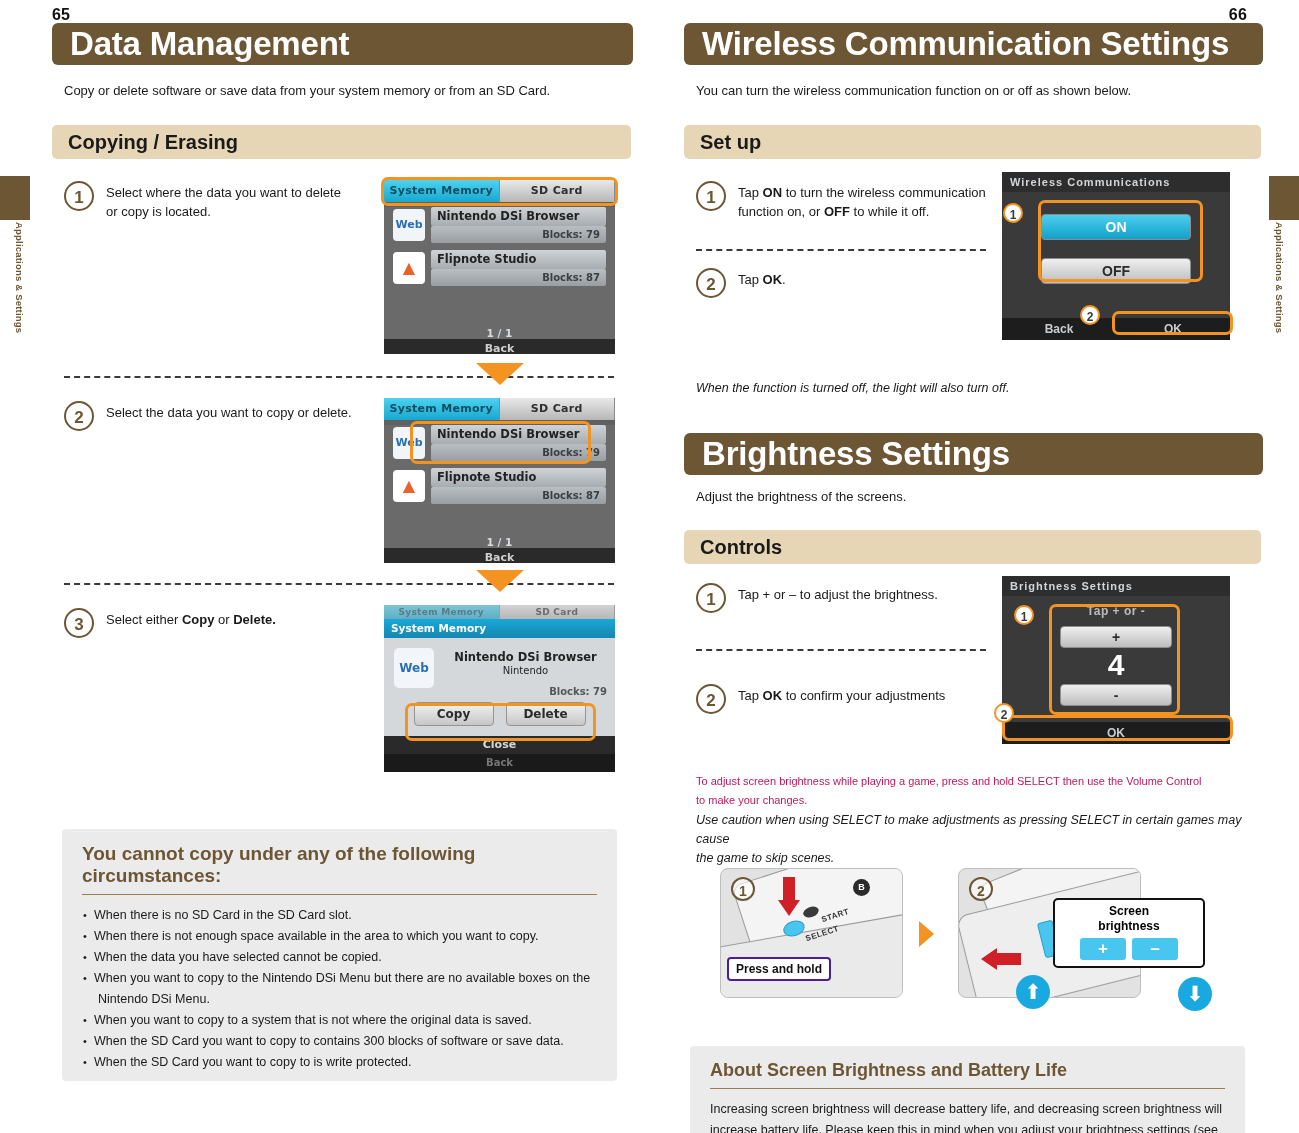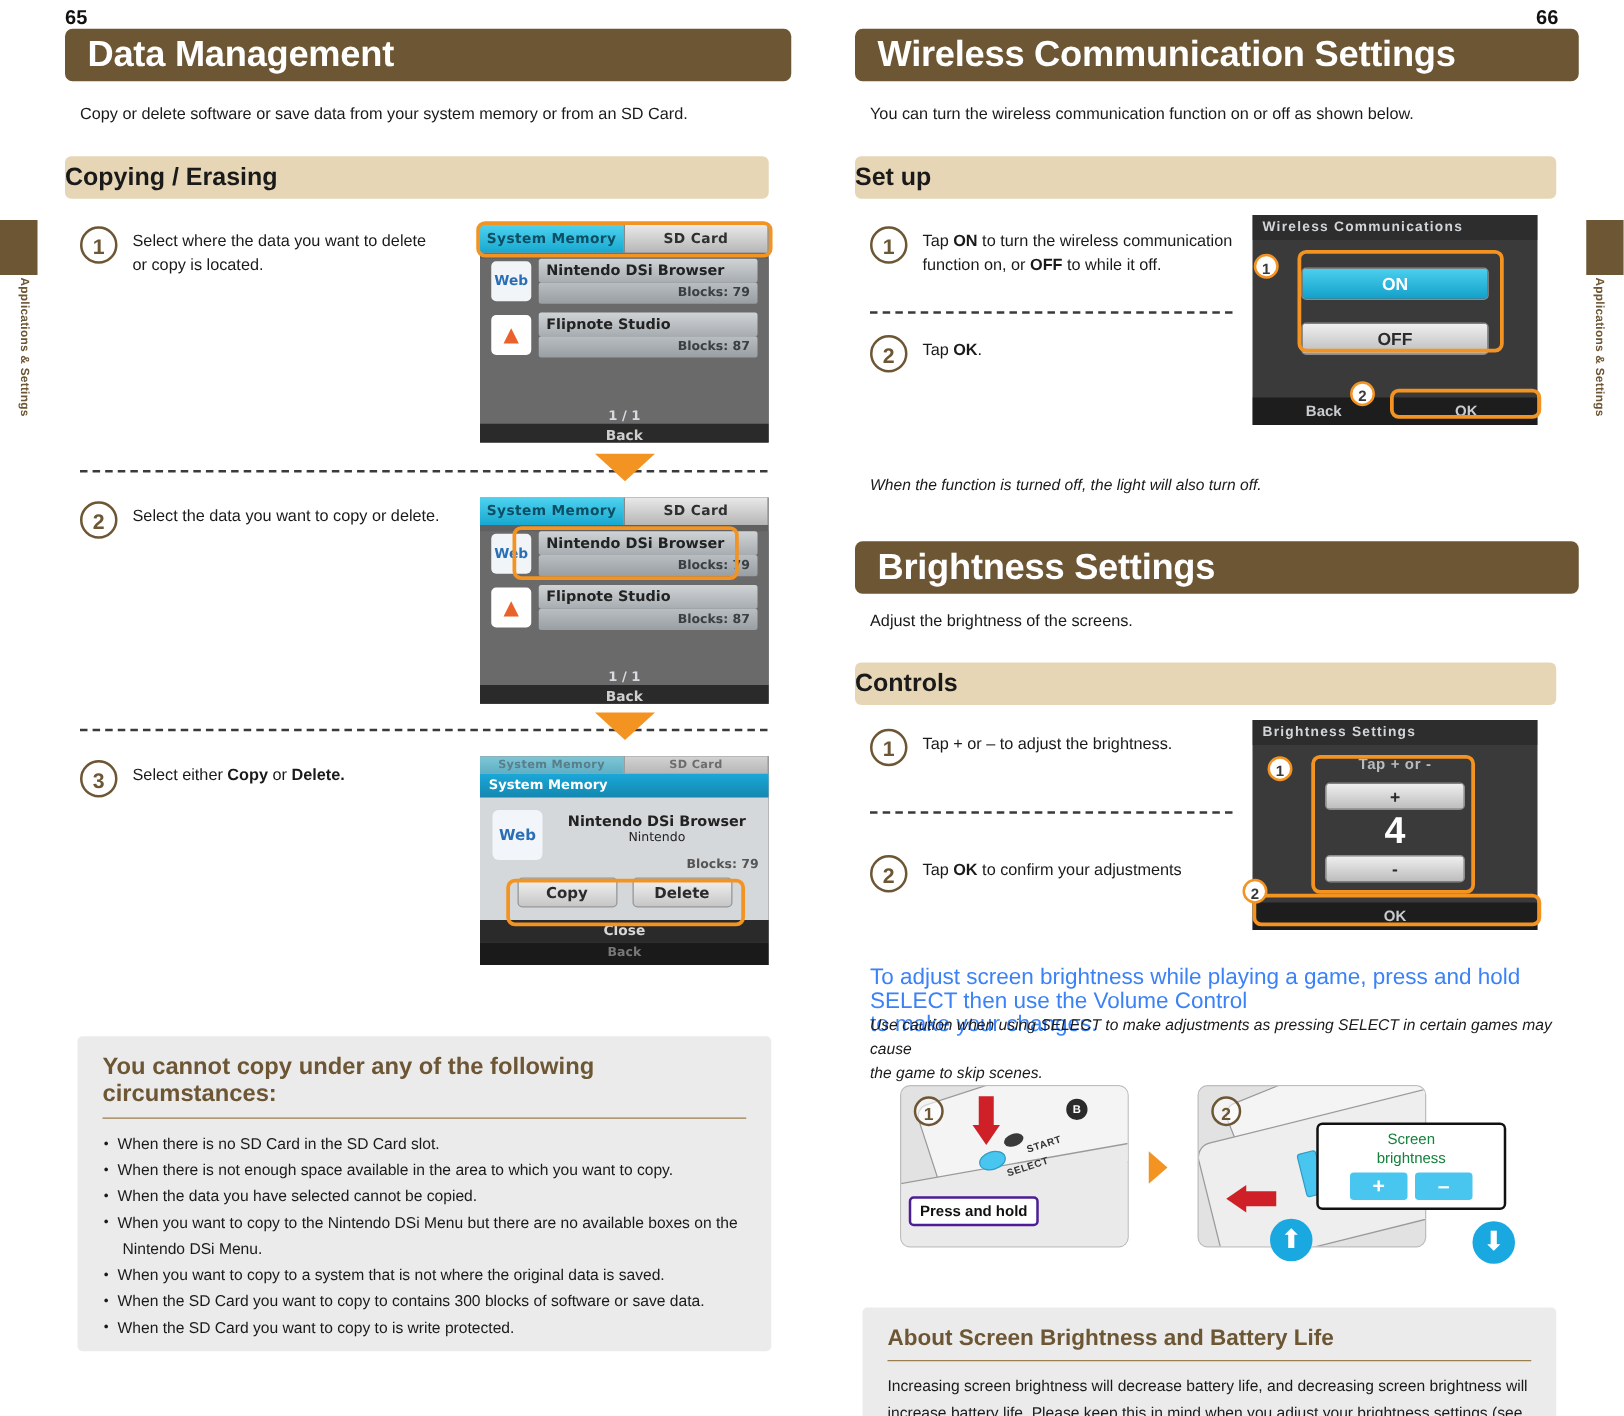--- a/index.html
+++ b/index.html
@@ -57,55 +57,56 @@
   }
   .thumblabel-left { left: 14px; }
   .thumblabel-right { right: 14px; }
 
   
   .chapter-banner {
     position: absolute;
     background: #6d5634;
     border-radius: 6px;
     color: #fff;
-    font-size: 29px;
+    font-size: 33px;
     font-weight: bold;
     line-height: 42px;
     padding-left: 18px;
     height: 42px;
     letter-spacing: -.2px;
   }
   .section-banner {
     position: absolute;
     background: #e6d6b6;
     border-radius: 5px;
     color: #1a1a1a;
     font-size: 20px;
     font-weight: bold;
     line-height: 34px;
+    padding-left: 16px;
     height: 34px;
   }
   .intro {
     position: absolute;
     font-size: 13px;
     line-height: 18px;
     color: #1a1a1a;
   }
   .italic-note {
     position: absolute;
     font-size: 12.5px;
     font-style: italic;
     line-height: 19px;
     color: #1a1a1a;
   }
   .plain-note {
     position: absolute;
-    font-size: 18px;
+    font-size: 11px;
     line-height: 19px;
-    color: #3b82f6;
+    color: #be185d;
   }
 
   
   .step {
     position: absolute;
   }
   .step-num {
     position: absolute;
     width: 30px;
     height: 30px;
@@ -338,21 +339,21 @@
   .callout2 {
     position: absolute;
     background: #fff;
     border: 2px solid #111;
     border-radius: 5px;
     z-index: 7;
     text-align: center;
     padding: 4px 8px 6px 8px;
   }
   .callout2 .cap {
-    font-size: 12px; font-weight: normal; color: #15803d;
+    font-size: 12px; font-weight: bold; color: #000000;
     line-height: 15px;
   }
   .pmbtns { display: flex; gap: 6px; margin-top: 4px; }
   .pmbtn {
     width: 46px; height: 22px; line-height: 22px;
     background: #49c6f0; border-radius: 3px;
     color: #fff; font-size: 17px; font-weight: bold;
     text-align: center;
   }
   .arrow-right-tri {

